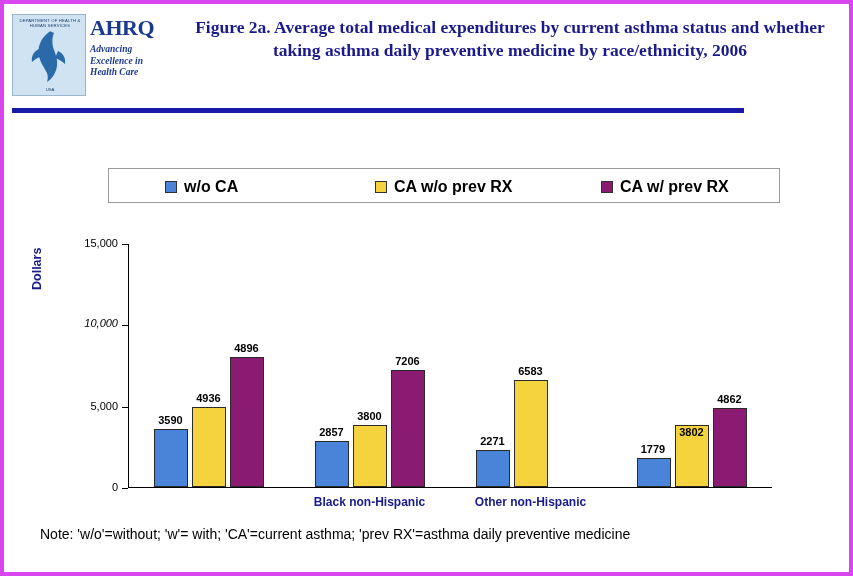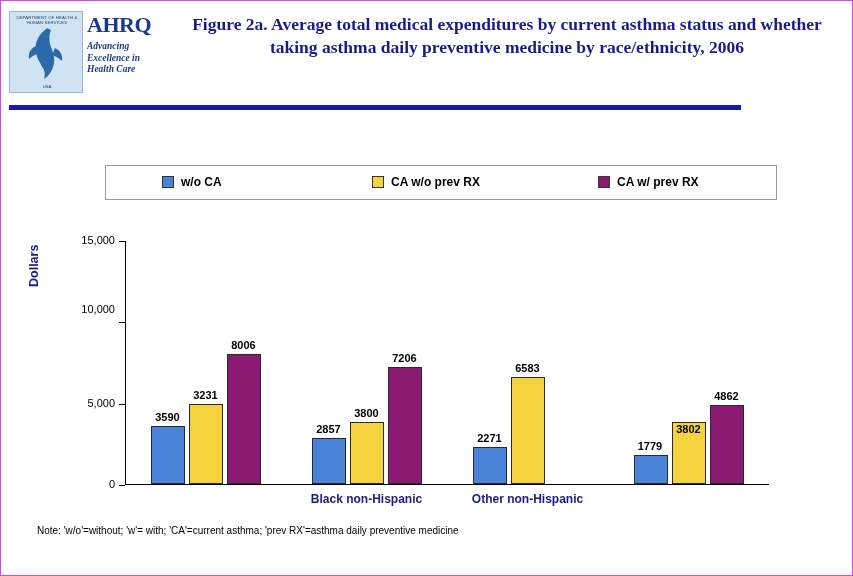--- a/index.html
+++ b/index.html
@@ -8,21 +8,21 @@
     background: #ffffff;
   }
   body {
     font-family: "Liberation Sans", sans-serif;
   }
   #page {
     position: relative;
     width: 853px;
     height: 576px;
     box-sizing: border-box;
-    border: 1px solid #d946ef;
+    border: 4px solid #d946ef;
     background: #ffffff;
     overflow: hidden;
   }
 
   
   #header {
     position: absolute;
     left: 0; top: 0;
     width: 847px;
     height: 104px;
@@ -116,21 +116,21 @@
     border: 1px solid #9a9a9a;
     box-sizing: border-box;
     background: #ffffff;
   }
   .legend-item {
     position: absolute;
     top: 9px;
     display: flex;
     align-items: center;
     gap: 7px;
-    font-size: 12px;
+    font-size: 16px;
     font-weight: bold;
     color: #000000;
   }
   .legend-swatch {
     width: 12px; height: 12px;
     border: 1px solid #333333;
     box-sizing: border-box;
   }
   #legend-item-0 { left: 56px; }
   #legend-item-1 { left: 266px; }
@@ -216,21 +216,21 @@
     font-weight: bold;
     color: #1a1a8c;
   }
 
   
   #footer {
     position: absolute;
     left: 36px;
     top: 522px;
     width: 780px;
-    font-size: 10px;
+    font-size: 14px;
     color: #000000;
     line-height: 16px;
   }
   #footer div { white-space: nowrap; }
 </style>
 </head>
 <body>
 
 <div id="page">
 
@@ -278,30 +278,30 @@
   <div id="plot">
     <div id="plot-frame">
       <div class="axis-line-y"></div>
       <div class="axis-line-x"></div>
     </div>
   <div class="tick" style="top: 244px;"></div>
       <div class="ytick-label" style="top: 244px;">0</div>
       <div class="tick" style="top: 162.667px;"></div>
       <div class="ytick-label" style="top: 162.667px;">5,000</div>
       <div class="tick" style="top: 81.3333px;"></div>
-      <div class="ytick-label" style="top: 69px;">10,000</div>
+      <div class="ytick-label" style="top: 80px; font-style: italic;">10,000</div>
       <div class="tick" style="top: 0px;"></div>
       <div class="ytick-label" style="top: 0px;">15,000</div>
       <div class="group" style="left: 0px; width: 161px;">
         <div class="bar" style="left: 25.5px; height: 58.3973px; background: rgb(74, 132, 216);"></div>
         <div class="bar-label" style="left: 15.5px; bottom: 61.3973px;">3590</div>
         <div class="bar" style="left: 63.5px; height: 80.2923px; background: rgb(245, 211, 63);"></div>
-        <div class="bar-label" style="left: 53.5px; bottom: 83.2923px;">3231</div>
+        <div class="bar-label" style="left: 53.5px; bottom: 83.2923px;">4936</div>
         <div class="bar" style="left: 101.5px; height: 130.231px; background: rgb(138, 26, 114);"></div>
-        <div class="bar-label" style="left: 91.5px; bottom: 133.231px;">8006</div>
+        <div class="bar-label" style="left: 91.5px; bottom: 133.231px;">4896</div>
       </div>
       <div class="group" style="left: 161px; width: 161px;">
         <div class="bar" style="left: 25.5px; height: 46.4739px; background: rgb(74, 132, 216);"></div>
         <div class="bar-label" style="left: 15.5px; bottom: 49.4739px;">2857</div>
         <div class="bar" style="left: 63.5px; height: 61.8133px; background: rgb(245, 211, 63);"></div>
         <div class="bar-label" style="left: 53.5px; bottom: 64.8133px;">3800</div>
         <div class="bar" style="left: 101.5px; height: 117.218px; background: rgb(138, 26, 114);"></div>
         <div class="bar-label" style="left: 91.5px; bottom: 120.218px;">7206</div>
         <div class="group-label" style="left: -19.5px;">Black non-Hispanic</div>
       </div>

